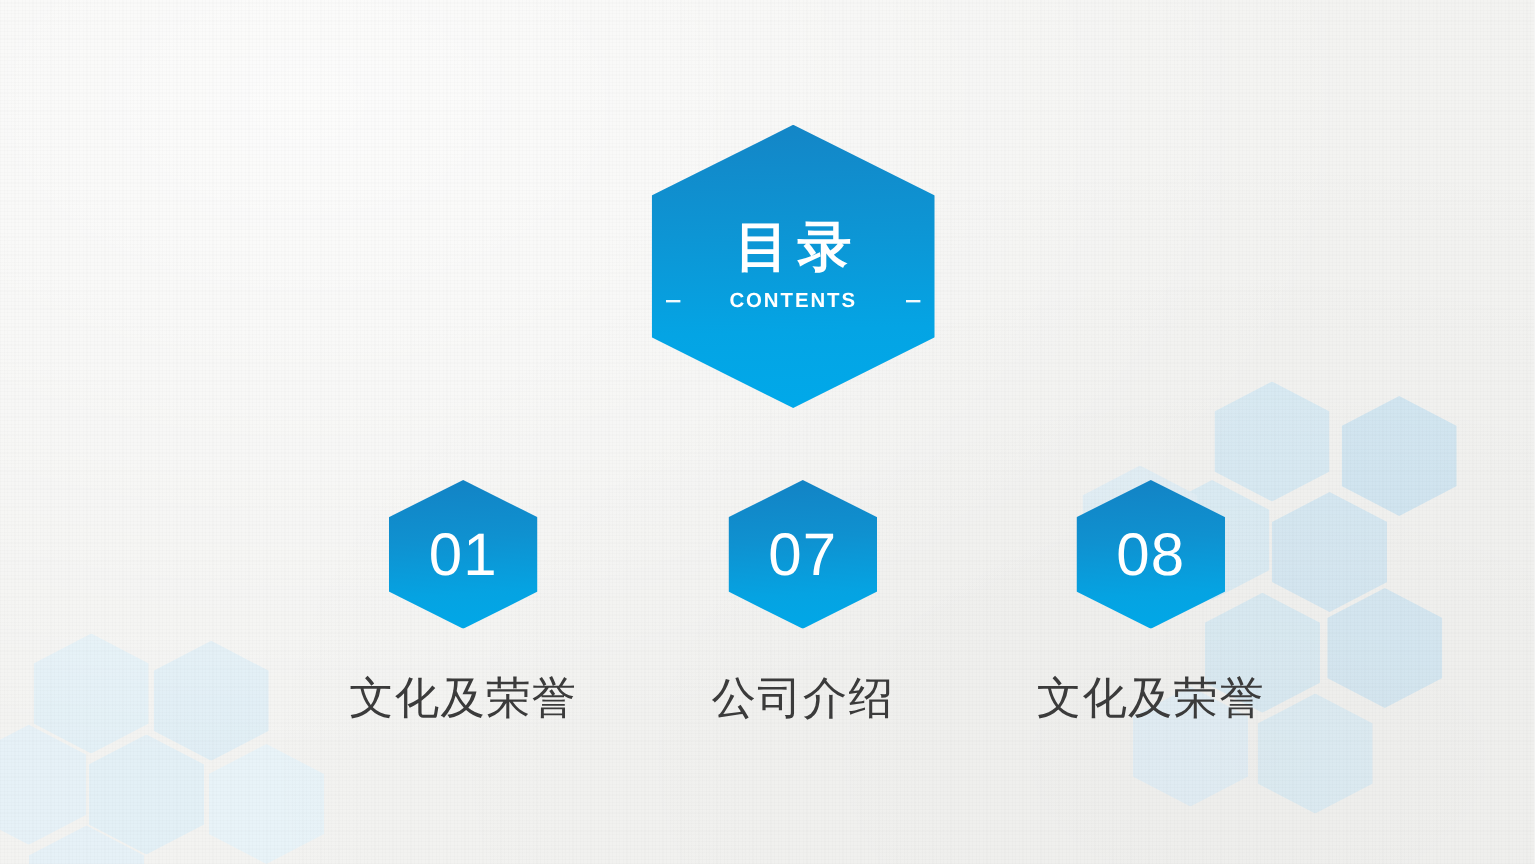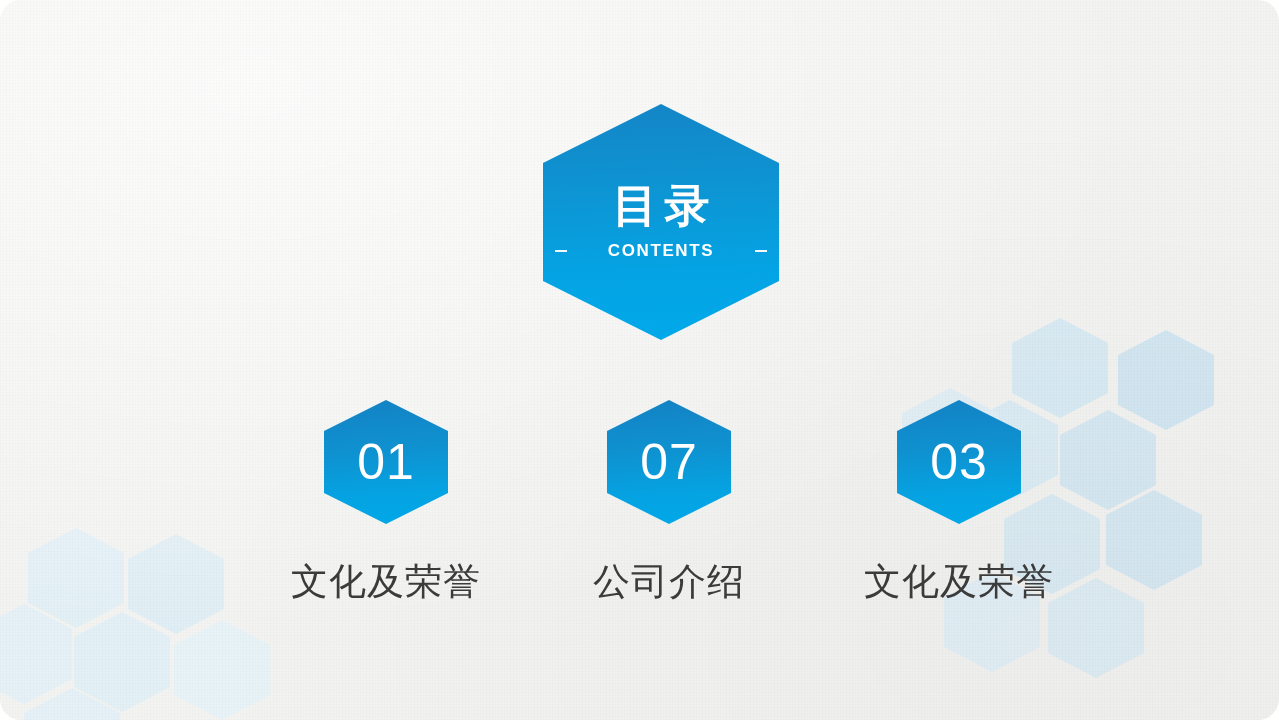--- a/index.html
+++ b/index.html
@@ -12,21 +12,20 @@
     overflow: hidden;
     font-family: "Liberation Sans", "DejaVu Sans", sans-serif;
   }
 
   .slide {
     position: relative;
     width: 1279px;
     height: 720px;
     background: #f3f3f1;
     overflow: hidden;
-    border-radius: 21px;
   }
 
   
   .paper-texture {
     position: absolute;
     inset: 0;
     pointer-events: none;
     background-image:
       repeating-linear-gradient(0deg,   rgba(0,0,0,0.012) 0px, rgba(0,0,0,0.012) 1px, rgba(255,255,255,0.015) 1px, rgba(255,255,255,0.015) 3px),
       repeating-linear-gradient(90deg,  rgba(0,0,0,0.010) 0px, rgba(0,0,0,0.010) 1px, rgba(255,255,255,0.013) 1px, rgba(255,255,255,0.013) 3px),
@@ -203,21 +202,21 @@
       <div class="item-hex">
         <div class="hex-shape"></div>
         <div class="item-num">07</div>
       </div>
       <div class="item-label">公司介绍</div>
     </div>
 
     <div class="item" style="left:829px;">
       <div class="item-hex">
         <div class="hex-shape"></div>
-        <div class="item-num">03</div>
+        <div class="item-num">08</div>
       </div>
       <div class="item-label">文化及荣誉</div>
     </div>
 
   </div>
 
   <div class="paper-texture"></div>
 </div>
 
 </body></html>

